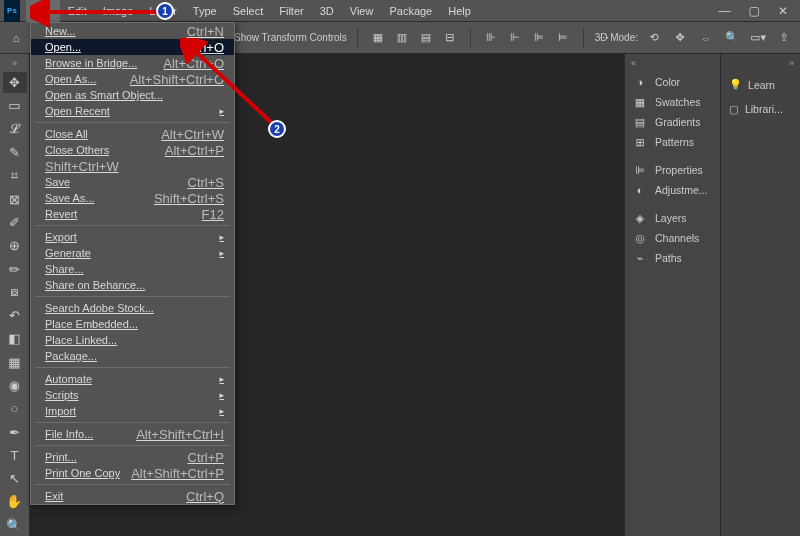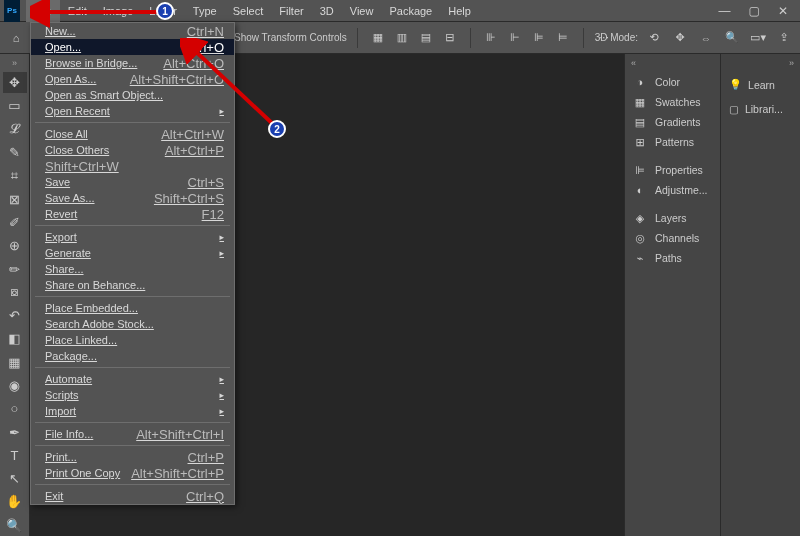--- a/index.html
+++ b/index.html
@@ -251,24 +251,24 @@
       <span style="font-size: 9px;">▸</span>
     </div>
     <div class="dd-item">
       <span>Share...</span>
     </div>
     <div class="dd-item">
       <span>Share on Behance...</span>
     </div>
     <div class="dd-sep"></div>
     <div class="dd-item">
+      <span>Search Adobe Stock...</span>
+    </div>
+    <div class="dd-item">
       <span>Place Embedded...</span>
-    </div>
-    <div class="dd-item">
-      <span>Search Adobe Stock...</span>
     </div>
     <div class="dd-item">
       <span>Place Linked...</span>
     </div>
     <div class="dd-item">
       <span>Package...</span>
     </div>
     <div class="dd-sep"></div>
     <div class="dd-item">
       <span>Automate</span>

